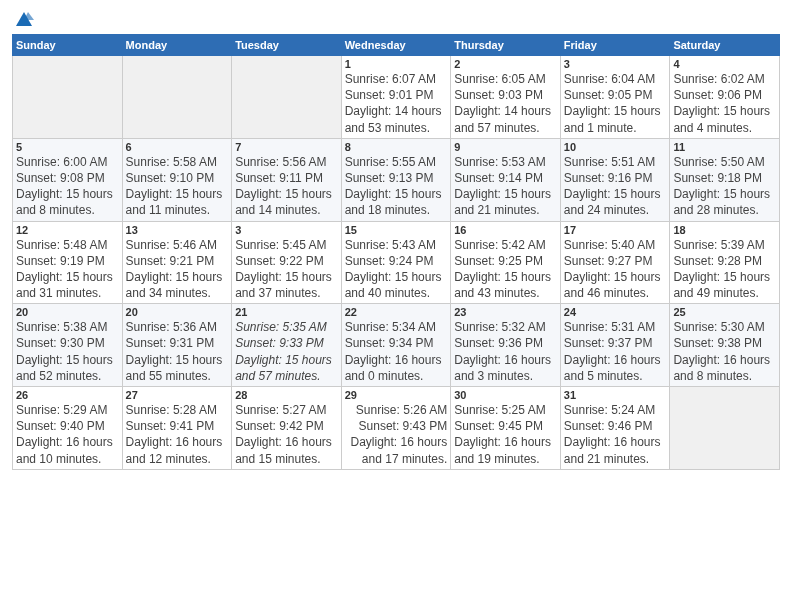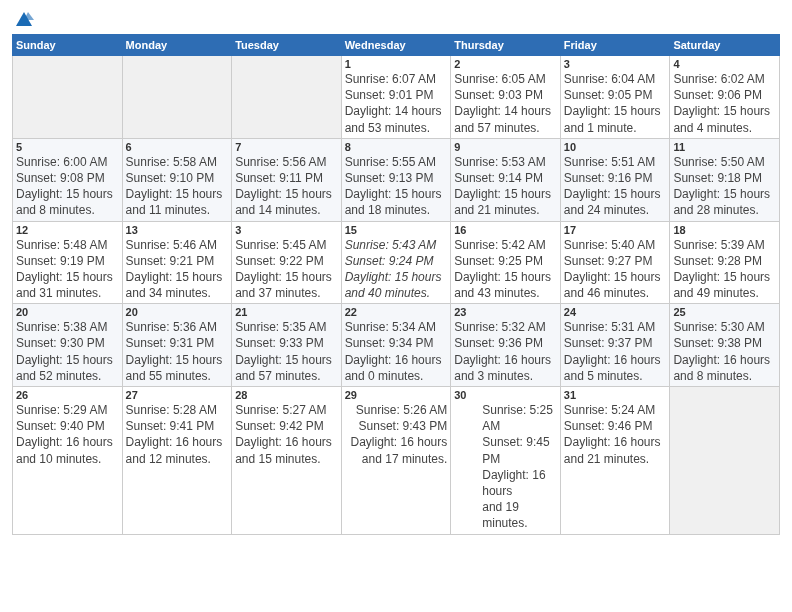--- a/index.html
+++ b/index.html
@@ -236,21 +236,21 @@
           </td>
           <td>
             <span class="day-num">3</span>
             <div class="day-info" style="white-space: pre-line;">Sunrise: 5:45 AM
 Sunset: 9:22 PM
 Daylight: 15 hours
 and 37 minutes.</div>
           </td>
           <td>
             <span class="day-num">15</span>
-            <div class="day-info" style="white-space: pre-line; font-style: italic;">Sunrise: 5:43 AM
+            <div class="day-info" style="white-space: pre-line;">Sunrise: 5:43 AM
 Sunset: 9:24 PM
 Daylight: 15 hours
 and 40 minutes.</div>
           </td>
           <td>
             <span class="day-num">16</span>
             <div class="day-info" style="white-space: pre-line;">Sunrise: 5:42 AM
 Sunset: 9:25 PM
 Daylight: 15 hours
 and 43 minutes.</div>
@@ -280,21 +280,21 @@
           </td>
           <td>
             <span class="day-num">20</span>
             <div class="day-info" style="white-space: pre-line;">Sunrise: 5:36 AM
 Sunset: 9:31 PM
 Daylight: 15 hours
 and 55 minutes.</div>
           </td>
           <td>
             <span class="day-num">21</span>
-            <div class="day-info" style="white-space: pre-line;">Sunrise: 5:35 AM
+            <div class="day-info" style="white-space: pre-line; font-style: italic;">Sunrise: 5:35 AM
 Sunset: 9:33 PM
 Daylight: 15 hours
 and 57 minutes.</div>
           </td>
           <td>
             <span class="day-num">22</span>
             <div class="day-info" style="white-space: pre-line;">Sunrise: 5:34 AM
 Sunset: 9:34 PM
 Daylight: 16 hours
 and 0 minutes.</div>
@@ -345,21 +345,21 @@
           </td>
           <td>
             <span class="day-num">29</span>
             <div class="day-info" style="white-space: pre-line; text-align: right;">Sunrise: 5:26 AM
 Sunset: 9:43 PM
 Daylight: 16 hours
 and 17 minutes.</div>
           </td>
           <td>
             <span class="day-num">30</span>
-            <div class="day-info" style="white-space: pre-line; margin-left: 28px;">Sunrise: 5:25 AM
+            <div class="day-info" style="white-space: pre-line;">Sunrise: 5:25 AM
 Sunset: 9:45 PM
 Daylight: 16 hours
 and 19 minutes.</div>
           </td>
           <td>
             <span class="day-num">31</span>
             <div class="day-info" style="white-space: pre-line;">Sunrise: 5:24 AM
 Sunset: 9:46 PM
 Daylight: 16 hours
 and 21 minutes.</div>

